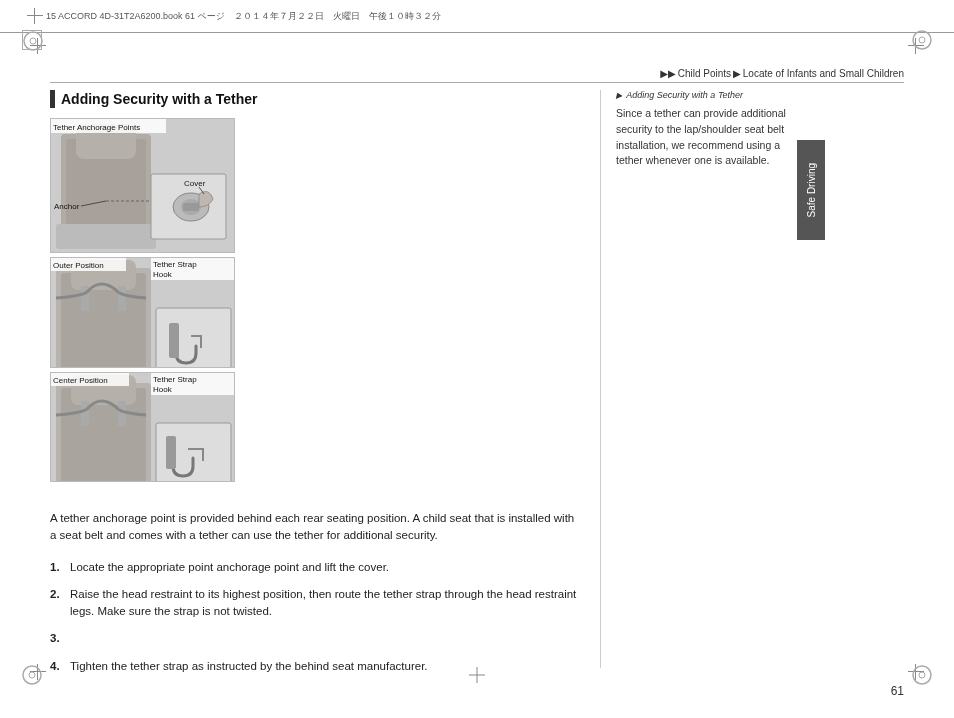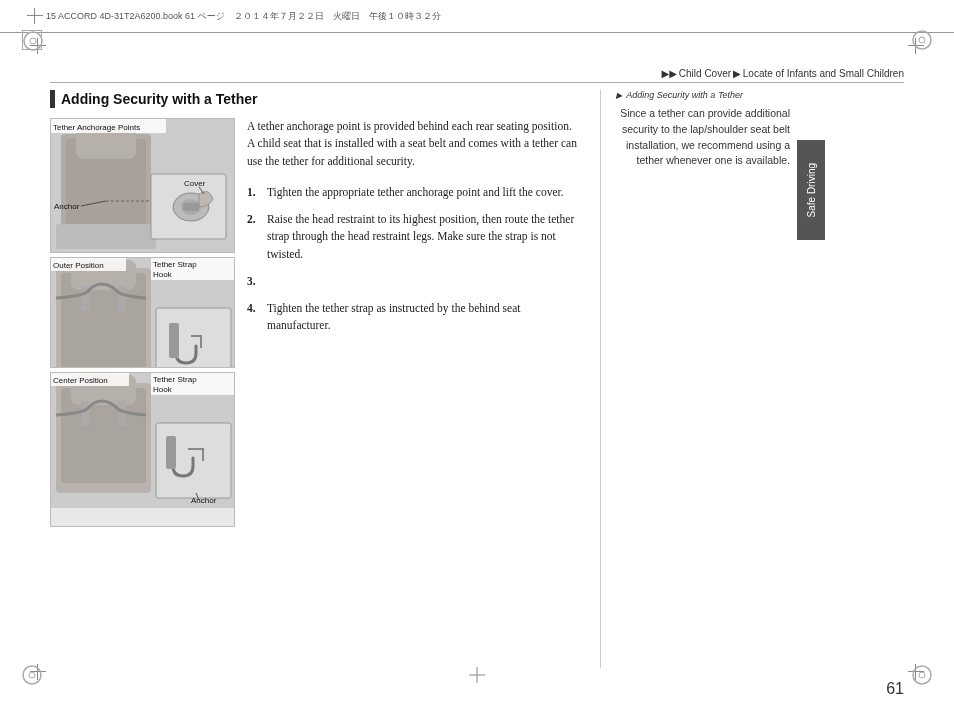--- a/index.html
+++ b/index.html
@@ -82,22 +82,22 @@
     }
     .section-title-text {
       font-size: 14px;
       font-weight: bold;
       color: #111;
     }
 
     
     .content-body {
       display: flex;
-      flex-direction: row;
-      gap: 12px;
+      flex-direction: column;
+      gap: 24px;
     }
 
     .images-col {
       width: 185px;
       flex-shrink: 0;
     }
 
     .img-block {
       border: 1px solid #bbb;
       margin-bottom: 4px;
@@ -106,27 +106,26 @@
       overflow: hidden;
     }
 
     .img-block-1 {
       height: 135px;
     }
     .img-block-2 {
       height: 111px;
     }
     .img-block-3 {
-      height: 155px;
+      height: 110px;
     }
 
     
     .text-col {
       flex: 1;
-      font-family: Liberation Serif, serif;
     }
 
     .intro-text {
       font-size: 11.5px;
       color: #222;
       line-height: 1.5;
       margin-bottom: 14px;
     }
 
     .step-item {
@@ -159,21 +158,20 @@
     .sidebar-note-title::before {
       content: '▶';
       margin-right: 2px;
       font-size: 8px;
     }
 
     .sidebar-note-text {
       font-size: 10.5px;
       color: #333;
       line-height: 1.5;
-      text-align: right;
     }
 
     
     .vertical-tab {
       position: absolute;
       right: -35px;
       top: 50px;
       width: 28px;
       height: 100px;
       background: #555;
@@ -188,21 +186,21 @@
       text-orientation: mixed;
       transform: rotate(180deg);
       white-space: nowrap;
     }
 
     
     .page-number {
       position: absolute;
       bottom: 20px;
       right: 50px;
-      font-size: 16px;
+      font-size: 12px;
       color: #333;
     }
 
     .crosshair-mark {
       position: absolute;
       width: 16px;
       height: 16px;
     }
     .crosshair-mark::before {
       content: '';
@@ -261,21 +259,21 @@
 
 <div style="position:absolute; bottom:32px; left:50%; transform:translateX(-50%);">
   <svg width="16" height="16">
       <line x1="8" y1="0" x2="8" y2="16" stroke="#888" stroke-width="1"></line>
       <line x1="0" y1="8" x2="16" y2="8" stroke="#888" stroke-width="1"></line>
     </svg>
 </div>
 
 <div class="breadcrumb-bar">
   <span>▶▶</span>
-  <span>Child Cover</span>
+  <span>Child Points</span>
   <span>▶</span>
   <span>Locate of Infants and Small Children</span>
 </div>
 
 <div class="h-rule"></div>
 
 <div class="main-content">
 
   <div class="left-col">
 
@@ -379,21 +377,21 @@
         </div>
 
       </div>
 
       <div class="text-col">
 
         <p class="intro-text">A tether anchorage point is provided behind each rear seating position. A child seat that is installed with a seat belt and comes with a tether can use the tether for additional security.</p>
 
         <div class="step-item">
           <span class="step-num">1.</span>
-          <span>Tighten the appropriate tether anchorage point and lift the cover.</span>
+          <span>Locate the appropriate point anchorage point and lift the cover.</span>
         </div>
 
         <div class="step-item">
           <span class="step-num">2.</span>
           <span>Raise the head restraint to its highest position, then route the tether strap through the head restraint legs. Make sure the strap is not twisted.</span>
         </div>
 
         <div class="step-item">
           <span class="step-num">3.</span>
         </div>

